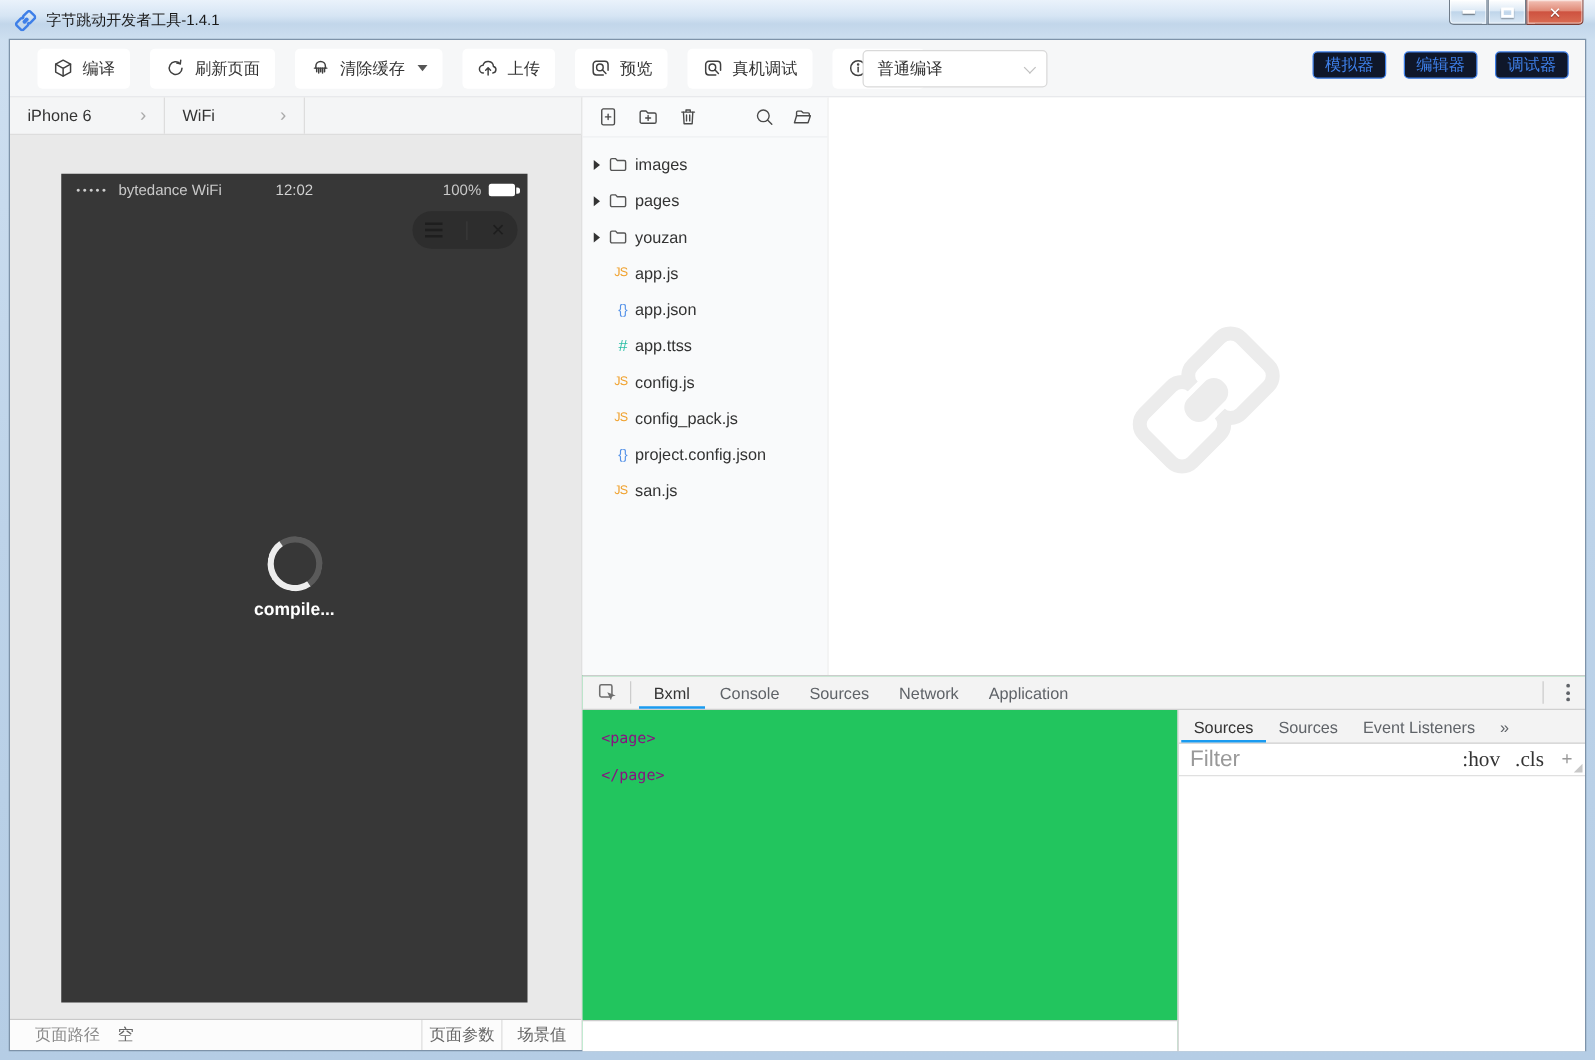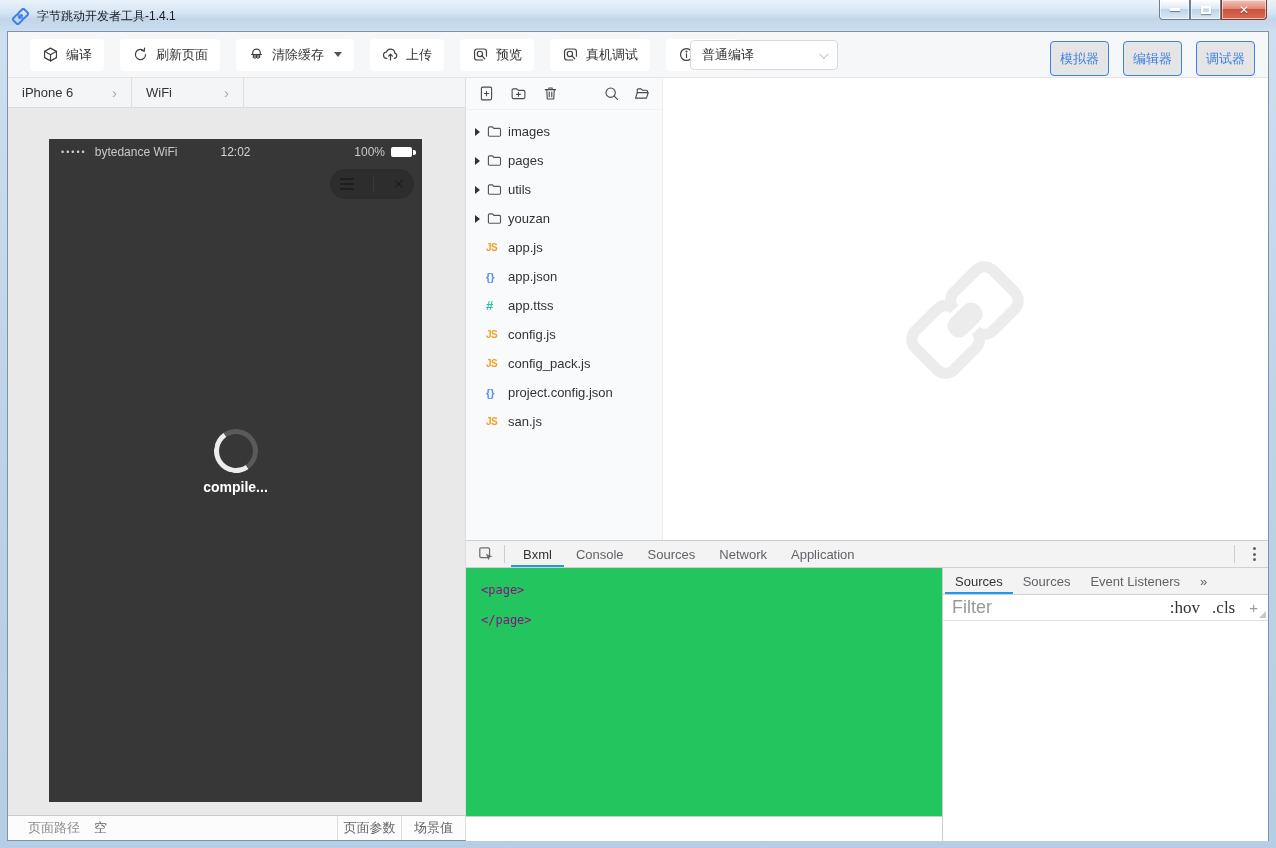--- a/index.html
+++ b/index.html
@@ -24,22 +24,22 @@
 
 .toolbar{position:absolute;left:0;top:0;width:100%;height:46px;background:#f6f7f8;border-bottom:1px solid #e3e5e8;
 display:flex;align-items:center;padding-left:22px;gap:16px}
 .tbtn{display:flex;align-items:center;gap:7px;background:#fff;border-radius:4px;padding:0 12px;height:32px;color:#333;cursor:pointer}
 .tbtn svg{width:17px;height:17px;stroke:#404040;fill:none;stroke-width:1.4;stroke-linecap:round;stroke-linejoin:round}
 .dd-arrow{width:0;height:0;border-left:4px solid transparent;border-right:4px solid transparent;border-top:5px solid #555;margin-left:3px}
 .mode-select{position:absolute;left:682px;top:8px;width:148px;height:30px;border:1px solid #d9d9d9;border-radius:4px;background:#fff;
 display:flex;align-items:center;justify-content:space-between;padding:0 11px;cursor:pointer}
 .chev{width:7px;height:7px;border-right:1.5px solid #c0c0c0;border-bottom:1.5px solid #c0c0c0;transform:rotate(45deg) translateY(-2px)}
 .right-btns{position:absolute;right:13px;top:9px;display:flex;gap:14px}
-.blue-btn{height:35px;min-width:50px;padding:0 9px;border:1px solid var(--accent_blue);border-radius:4px;color:var(--accent_blue);
-background:#e5e5e5;display:flex;align-items:center;justify-content:center;cursor:pointer}
+.blue-btn{height:22px;min-width:50px;padding:0 9px;border:1px solid var(--accent_blue);border-radius:4px;color:var(--accent_blue);
+background:#0f172a;display:flex;align-items:center;justify-content:center;cursor:pointer}
 
 .sim-panel{position:absolute;left:0;top:46px;width:458px;bottom:0;background:#e9e9e9;border-right:1px solid #ddd}
 .device-bar{height:30px;background:#f4f5f6;border-bottom:1px solid #ddd;display:flex;align-items:stretch;color:#333}
 .db-cell{display:flex;align-items:center;justify-content:space-between;padding:0 14px;border-right:1px solid #ddd}
 .db-cell.c1{width:124px}.db-cell.c2{width:112px}
 .chev-r{color:#a9a9a9;font-size:15px;line-height:1}
 .phone{position:absolute;left:41px;top:61px;width:373px;height:663px;background:#373737}
 .phone-status{position:relative;height:26px;display:flex;align-items:center;padding:0 12px;color:#c9c9c9;font-size:12px}
 .dots{font-size:9px;letter-spacing:2px;margin-right:8px;color:#cfcfcf}
 .ptime{position:absolute;left:0;right:0;text-align:center;color:#d2d2d2}
@@ -64,21 +64,21 @@
 .tree-panel{position:absolute;left:458px;top:46px;width:197px;height:462px;background:#f9fafb;border-right:1px solid #ededed}
 .tree-toolbar{height:32px;display:flex;align-items:center;padding:0 12px;gap:15px;border-bottom:1px solid #eef0f2}
 .tree-toolbar svg{width:17px;height:17px;stroke:#4a4a4a;fill:none;stroke-width:1.3;stroke-linecap:round;stroke-linejoin:round;cursor:pointer}
 .tt-right{margin-left:auto;display:flex;gap:13px}
 .tree-list{padding-top:7px}
 .tree-row{height:29px;display:flex;align-items:center;padding-left:9px;gap:6px;color:#333;cursor:pointer}
 .caret{width:0;height:0;border-top:4px solid transparent;border-bottom:4px solid transparent;border-left:5.5px solid #333;flex:none}
 .caret.hide{visibility:hidden}
 .ficon{width:16px;height:16px;flex:none;display:flex;align-items:center;justify-content:center}
 .ficon svg{width:15px;height:15px;stroke:#555;fill:none;stroke-width:1.2}
-.badge{width:16px;flex:none;text-align:left;font-weight:bold}
+.badge{width:16px;flex:none;text-align:right;font-weight:normal}
 .badge.js{color:var(--js_orange);font-size:10px;letter-spacing:-.5px}
 .badge.json{color:var(--json_blue);font-size:11px}
 .badge.ttss{color:var(--ttss_teal);font-size:13px}
 
 .viewport{position:absolute;left:655px;top:46px;width:605px;height:462px;background:#fff}
 .watermark{position:absolute;left:242px;top:182px}
 
 .devtools{position:absolute;left:458px;top:508px;width:802px;height:300px;background:#22c55e;border-top:1px solid #ccc}
 .dt-tabbar{height:27px;background:#f3f3f3;border-bottom:1px solid #d0d0d0;display:flex;align-items:stretch;padding-left:8px}
 .inspect{display:flex;align-items:center;padding:0 4px;cursor:pointer}
@@ -290,29 +290,20 @@
             </span>
           <span>pages</span>
         </div>
         <div class="tree-row">
           <span class="caret"></span>
           <span class="ficon">
               <svg viewBox="0 0 16 16">
                 <path d="M1.5 4.3 a1.2 1.2 0 0 1 1.2-1.2 h3.1 l1.5 1.6 h5.9 a1.2 1.2 0 0 1 1.2 1.2 v6 a1.2 1.2 0 0 1 -1.2 1.2 H2.7 a1.2 1.2 0 0 1 -1.2 -1.2 Z"></path>
               </svg>
             </span>
-          <span>utils</span>
-        </div>
-        <div class="tree-row">
-          <span class="caret"></span>
-          <span class="ficon">
-              <svg viewBox="0 0 16 16">
-                <path d="M1.5 4.3 a1.2 1.2 0 0 1 1.2-1.2 h3.1 l1.5 1.6 h5.9 a1.2 1.2 0 0 1 1.2 1.2 v6 a1.2 1.2 0 0 1 -1.2 1.2 H2.7 a1.2 1.2 0 0 1 -1.2 -1.2 Z"></path>
-              </svg>
-            </span>
           <span>youzan</span>
         </div>
         <div class="tree-row">
           <span class="caret hide"></span>
           <span class="badge js">JS</span>
           <span>app.js</span>
         </div>
         <div class="tree-row">
           <span class="caret hide"></span>
           <span class="badge json">{}</span>

